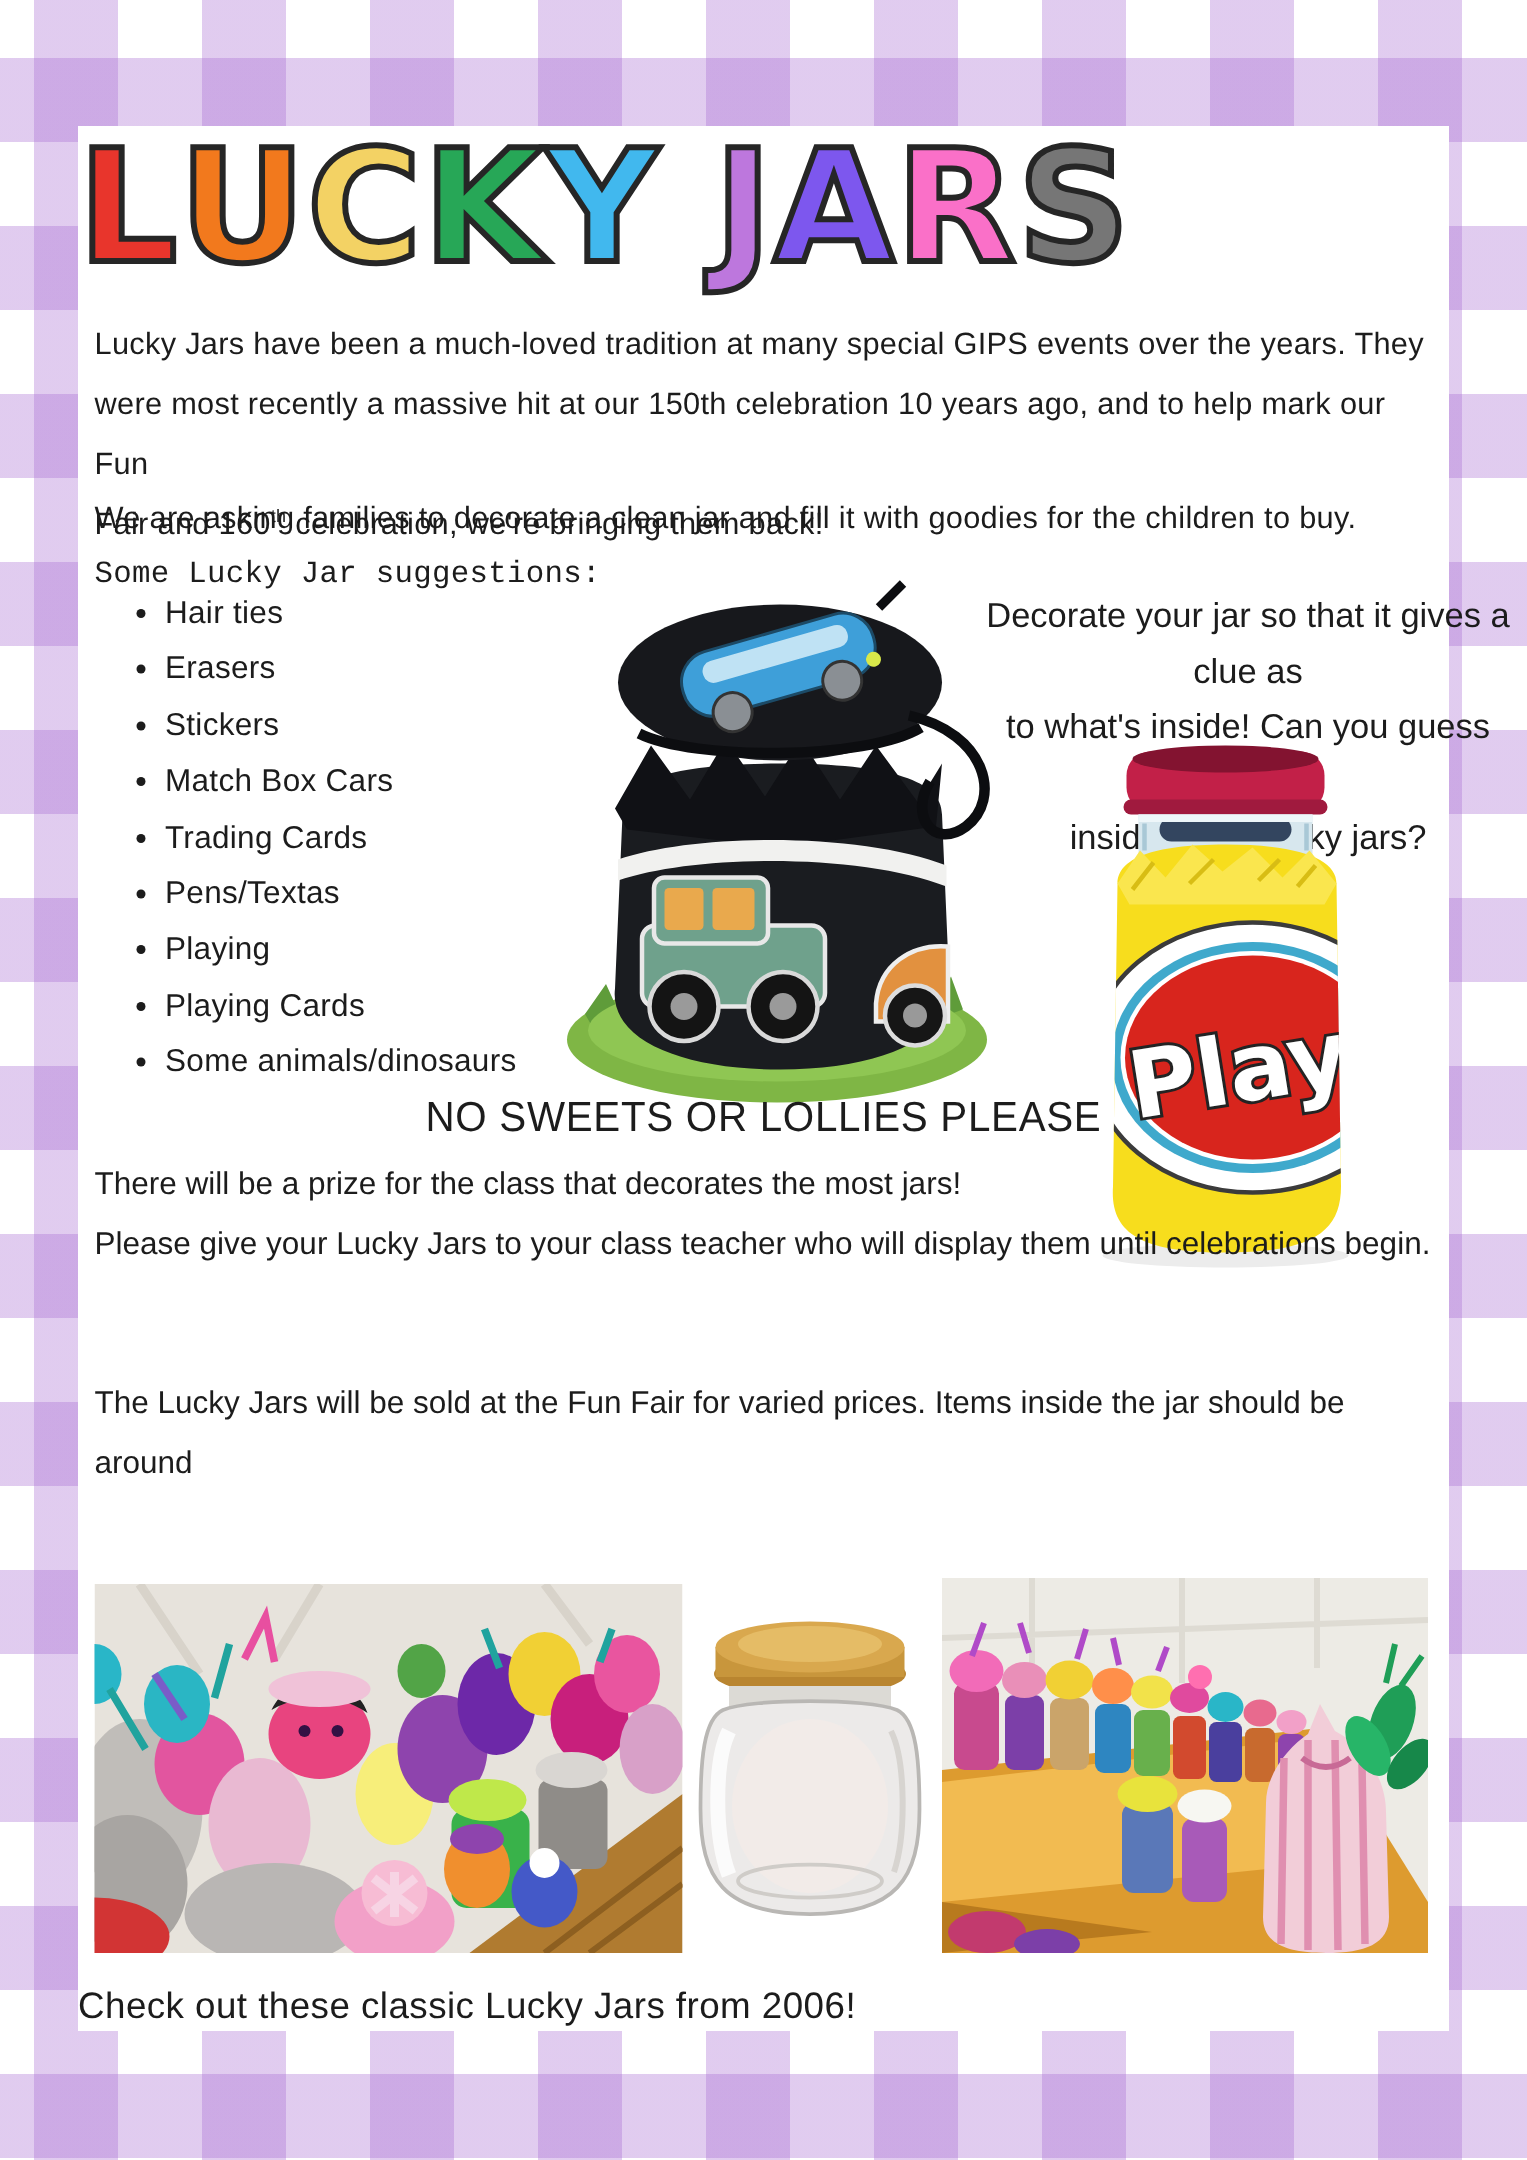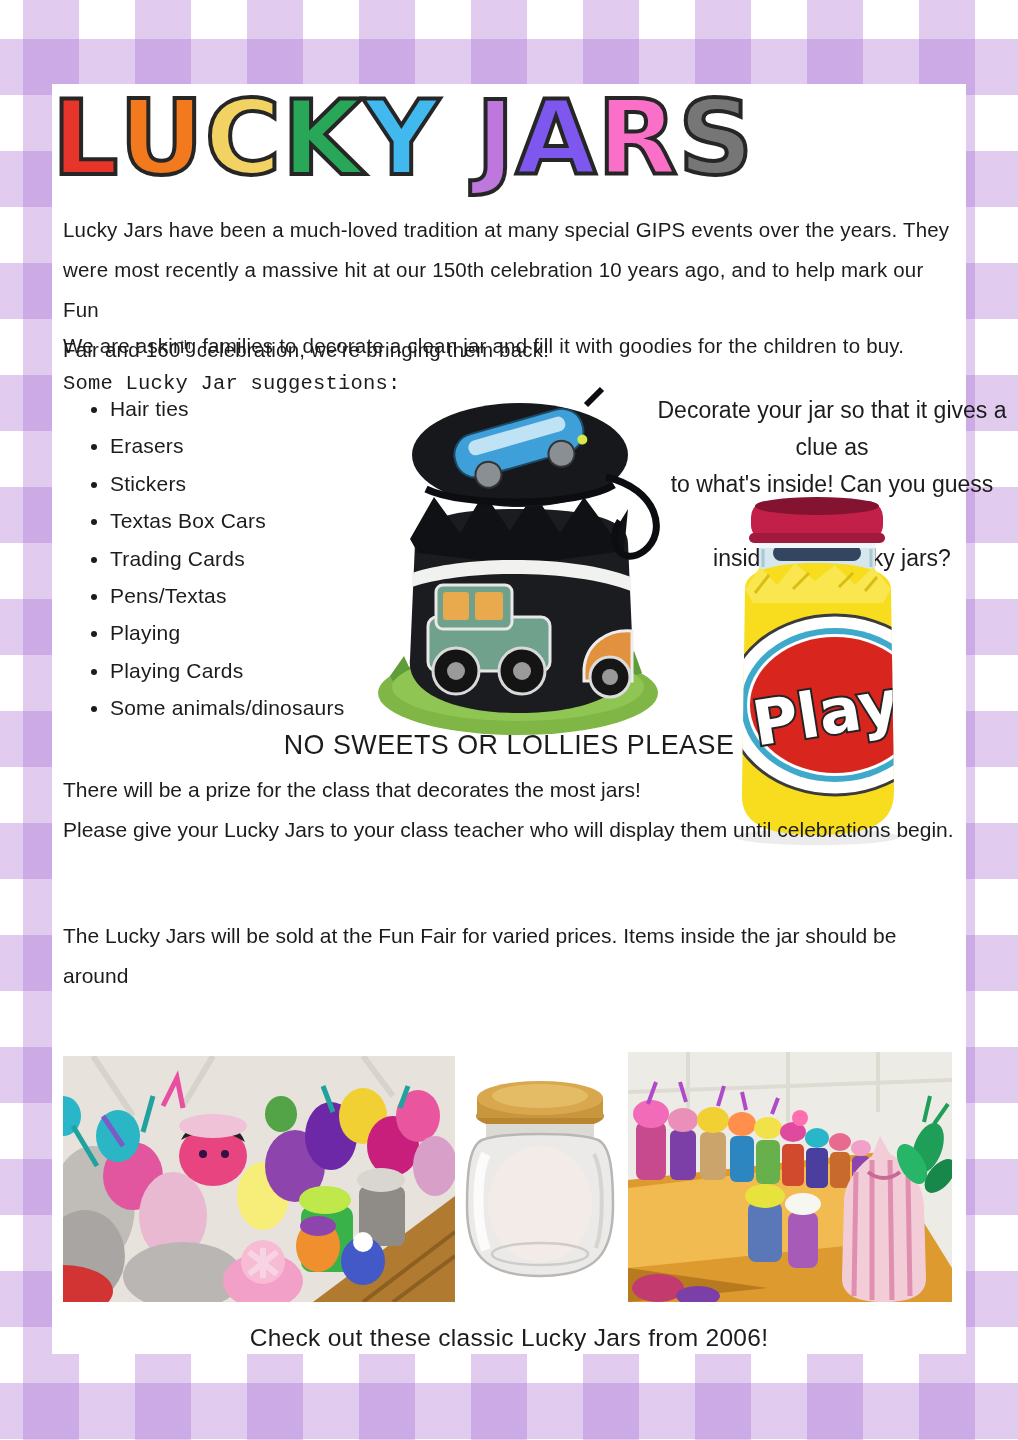--- a/index.html
+++ b/index.html
@@ -34,21 +34,21 @@
   ul.bullets li{font-size:21px;line-height:37.4px;letter-spacing:0.2px;}
 
   .hint{left:560px;top:308px;width:368px;text-align:center;font-size:23px;line-height:37px;margin-left:36px;}
 
   .no-sweets{left:0;top:645px;width:914px;text-align:center;
     font-size:28px;letter-spacing:0.5px;transform:scaleX(0.96);}
 
   .statements{left:11px;top:686px;width:900px;font-size:21px;line-height:40px;}
   .pricing{left:11px;top:832px;width:900px;font-size:21px;line-height:40px;}
 
-  .footer-caption{left:0;top:1234px;width:914px;text-align:center;font-size:24.5px;letter-spacing:0.3px;}
+  .footer-caption{left:0;top:1234px;width:914px;text-align:left;font-size:24.5px;letter-spacing:0.3px;}
 
   figure{margin:0;}
   .blackjar{left:318px;top:297px;width:300px;height:368px;}
   .playdoh{left:663px;top:409px;width:205px;height:354px;}
   .photo-left{left:11px;top:972px;width:392px;height:246px;}
   .jar-illus{left:408px;top:990px;width:160px;height:212px;}
   .photo-right{left:576px;top:968px;width:324px;height:250px;}
   svg{display:block;}
 </style>
 </head>
@@ -67,21 +67,21 @@
       <div><span>Fair and 160</span><span class="sup">th</span><span> celebration, we're bringing them back!</span></div>
     </div>
 
     <div class="abs bodytext asking">We are asking families to decorate a clean jar and fill it with goodies for the children to buy.</div>
     <div class="abs bodytext sugghead">Some Lucky Jar suggestions:</div>
 
     <ul class="abs bullets">
       <li>Hair ties</li>
       <li>Erasers</li>
       <li>Stickers</li>
-      <li>Textas Box Cars</li>
+      <li>Match Box Cars</li>
       <li>Trading Cards</li>
       <li>Pens/Textas</li>
       <li>Playing</li>
       <li>Playing Cards</li>
       <li>Some animals/dinosaurs</li>
     </ul>
 
     <figure class="abs blackjar">
       <svg width="300" height="368" viewBox="0 0 300 368">
 

